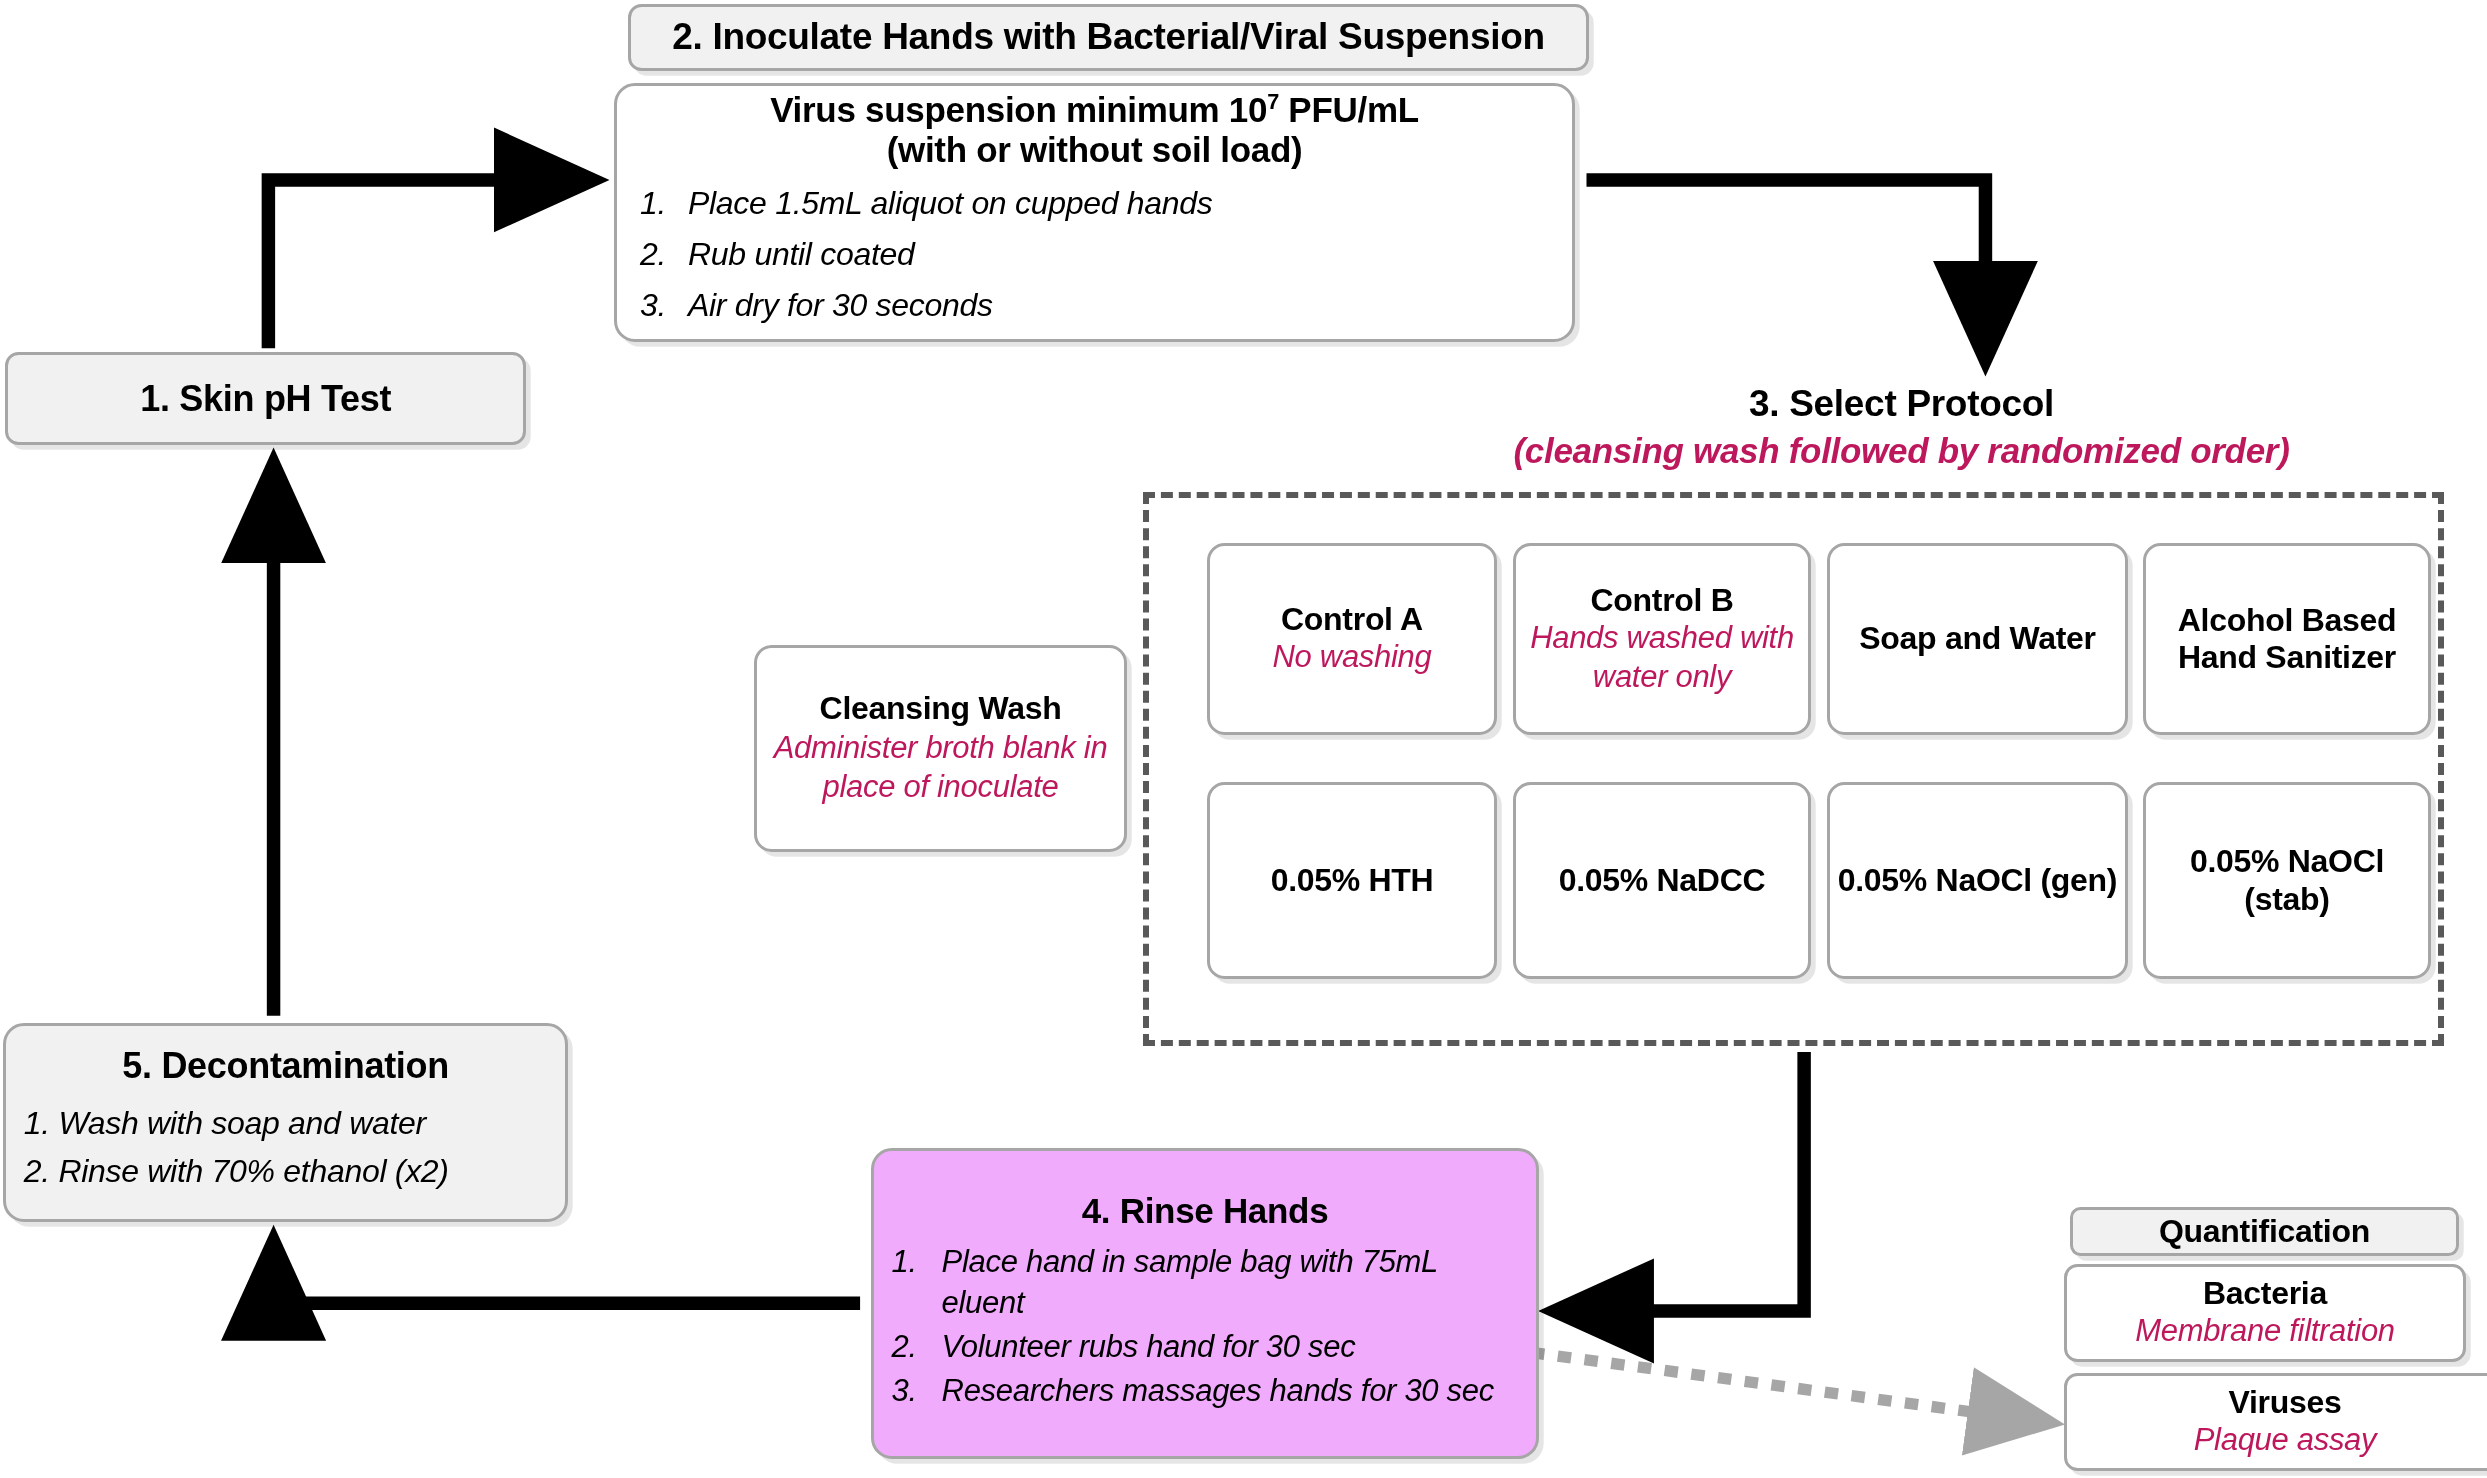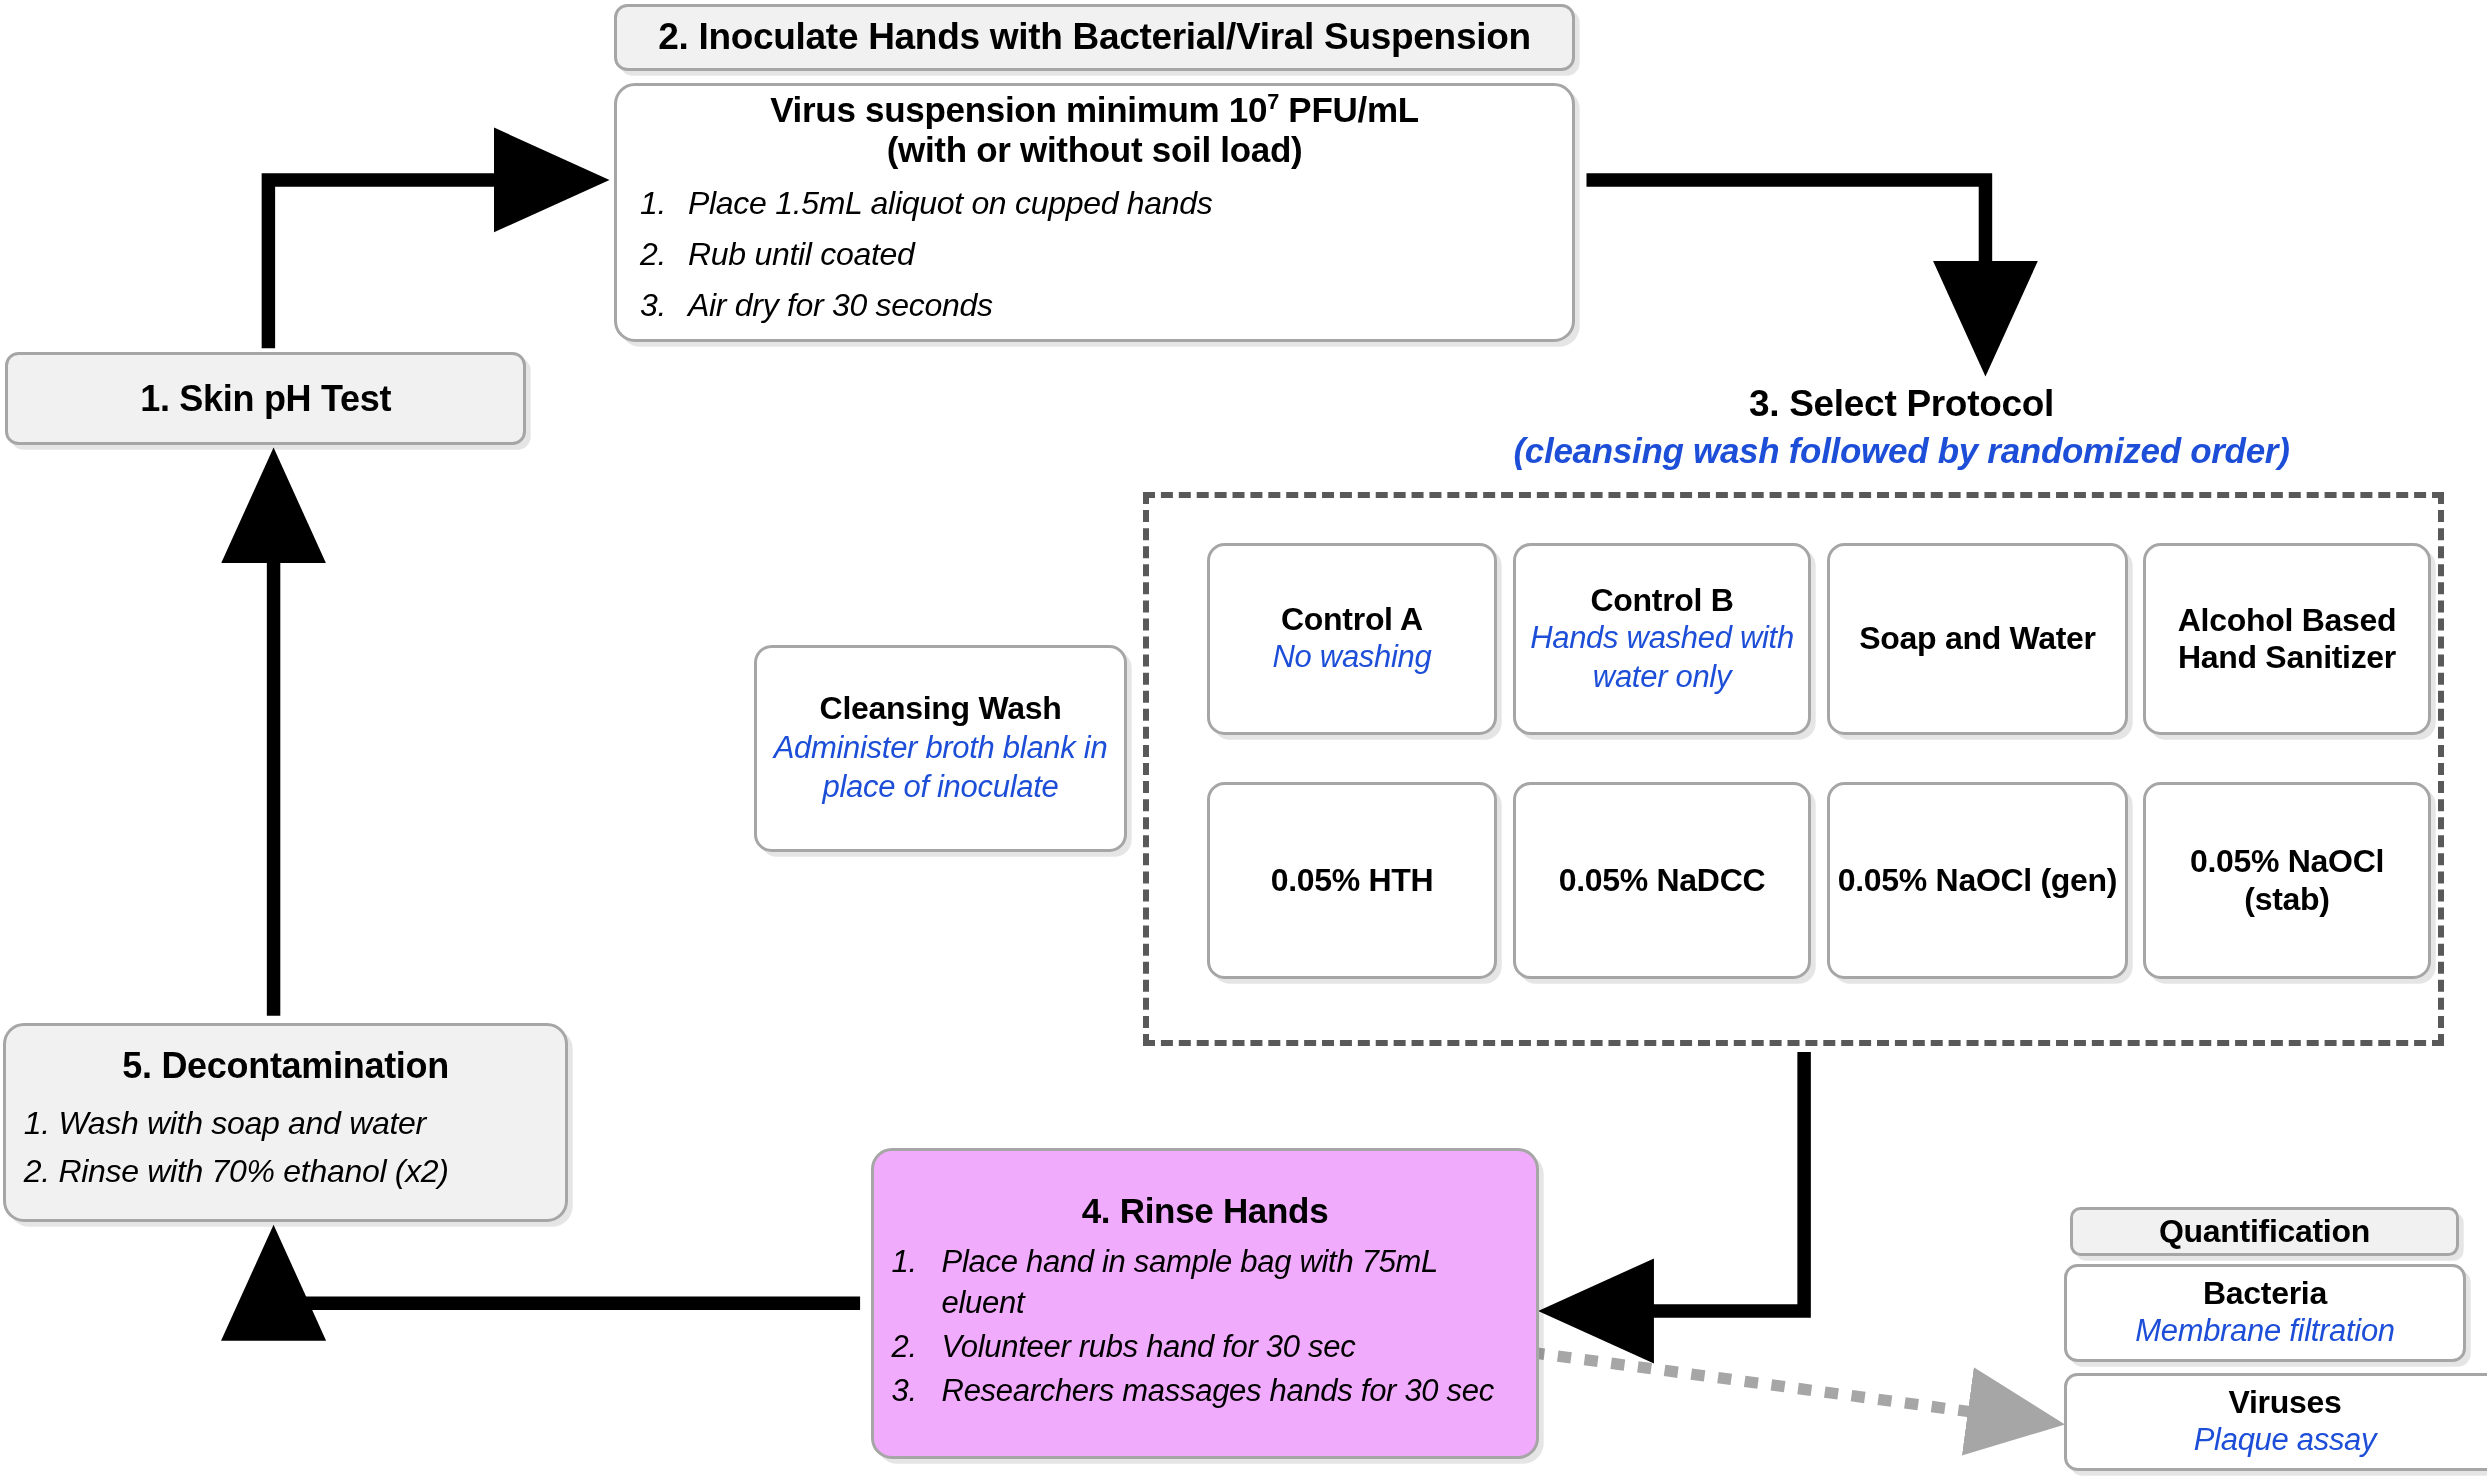--- a/index.html
+++ b/index.html
@@ -28,41 +28,41 @@
   .ttl {
     font-weight: bold;
     text-align: center;
     color: #000;
     line-height: 1.16;
     letter-spacing: -0.3px;
   }
   .sub {
     font-style: italic;
     text-align: center;
-    color: #1d4ed8;
+    color: #be185d;
     line-height: 1.25;
     letter-spacing: -0.3px;
   }
 
   
   .olist { list-style: none; margin-top: 11px; }
   .olist li {
     display: flex;
     font-style: italic;
     color: #000;
     line-height: 1.30;
     letter-spacing: -0.3px;
   }
   .olist li .num { width: 48px; flex: 0 0 48px; font-style: italic; }
   .olist li .txt { flex: 1 1 auto; }
 
   .olist.tight li { display: block; }
 
   
-  #box2-header  { left:614px; top:4.1px;    width:961px; height:67px;
+  #box2-header  { left:628px; top:4.1px;    width:961px; height:67px;
                   border-radius:13.5px; padding:0; justify-content:center; }
   #box2-header .ttl { font-size:37px; }
 
   #box2-body    { left:614px; top:83px;  width:961px; height:259px; padding:17px 23px; }
   #box2-body .ttl  { font-size:35px; }
   #box2-body .olist { margin-top:12.4px; }
   #box2-body .olist li { font-size:32px; margin-bottom:9.3px; }
 
   #box1         { left:5.2px;  top:352px;  width:521px; height:93px;
                   border-radius:13.5px; }

